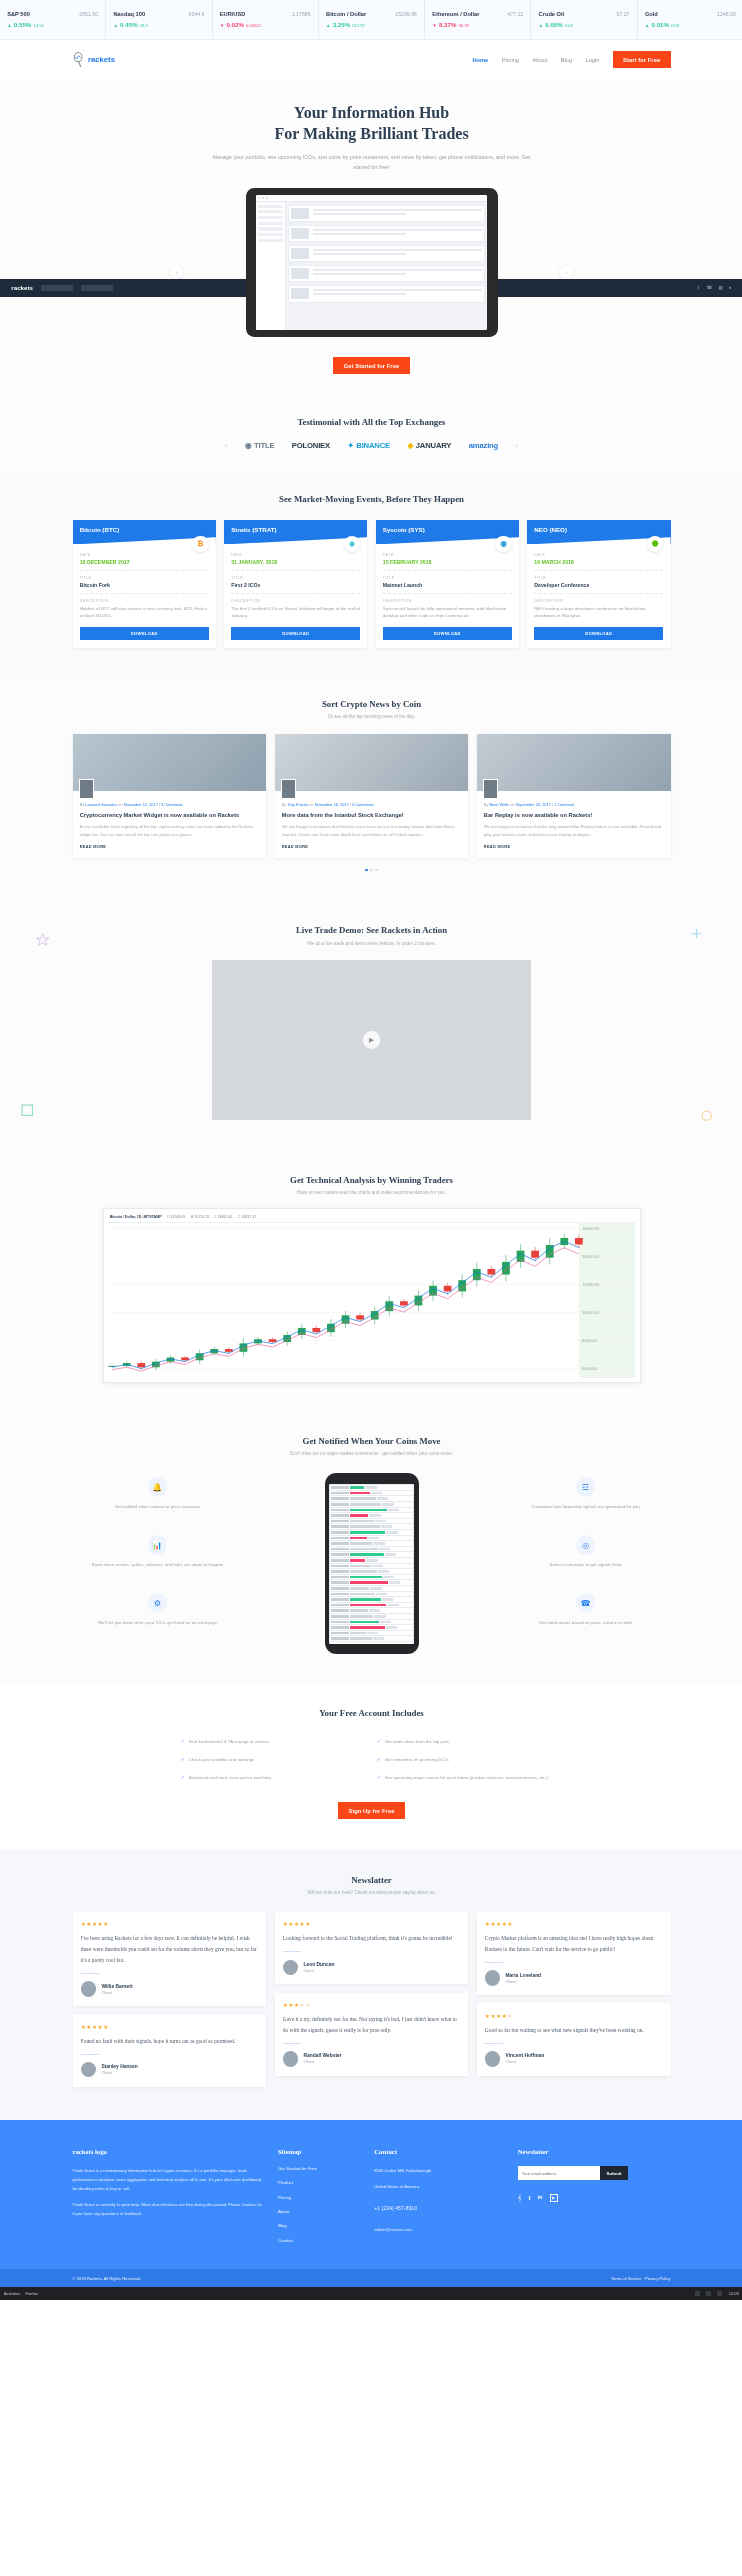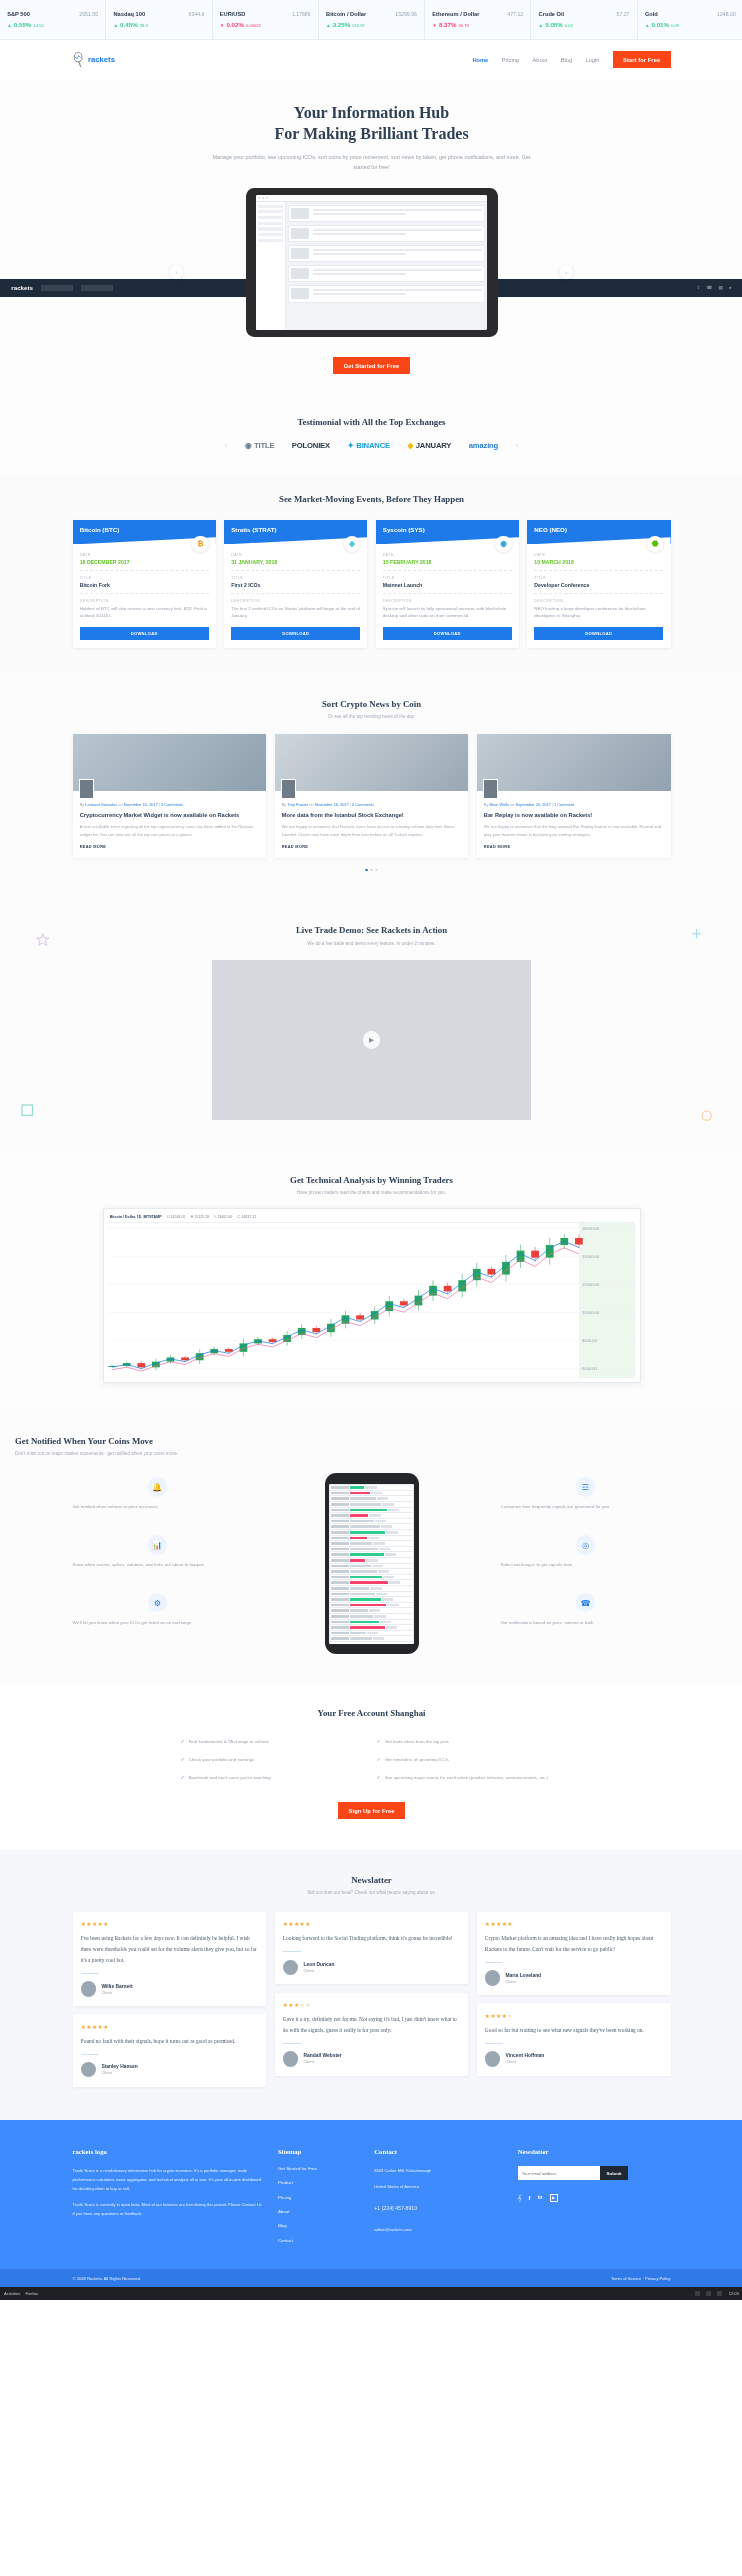--- a/index.html
+++ b/index.html
@@ -157,21 +157,21 @@
   .chart-frame {
     width: 538px; margin: 13.4px auto 0; background: #fff; border: 0.5px solid #e6eaee;
     box-shadow: 0 1px 7.2px rgba(0,0,0,.08); padding: 4.1px; text-align: left;
   }
   .chart-top { font-size: 3.6px; color: #7c868f; display: flex; gap: 5.2px; padding: 1px 2.1px 3.1px; border-bottom: 0.5px solid #eef1f4; }
   .chart-top b { color: #2f4054; }
   .chart-area { position: relative; height: 155px; background: #fff; }
   .chart-svg { width: 100%; height: 100%; display: block; }
 
   
-  .notify { background: #fcfcfd; padding: 24px 15px 30px; text-align: left; }
+  .notify { background: #fcfcfd; padding: 24px 8px 30px; text-align: center; }
   .notify-sub { font-size: 4.6px; color: #a4adb6; margin-top: 5.2px; }
   .notify-row { display: flex; align-items: center; margin-top: 17.5px; gap: 0; }
   .feat-col { width: 170px; }
   .feat { margin-bottom: 24px; }
   .feat-icon {
     width: 19.6px; height: 19.6px; border-radius: 50%; background: #eef4fd; color: #1e7ae8;
     display: flex; align-items: center; justify-content: center; font-size: 8.2px; margin: 0 auto 6.2px;
   }
   .feat-txt { font-size: 4.4px; color: #99a2ab; line-height: 1.8; }
   .phone-col { flex: 1; display: flex; justify-content: center; }
@@ -895,21 +895,21 @@
     <div class="feat">
       <div class="feat-icon">☎</div>
       <div class="feat-txt">Get notifications based on price, volume or both</div>
     </div>
           </div>
       </div>
     </div>
   </div>
 
   <div class="account">
-    <div class="sec-title">Your Free Account Shanghai</div>
+    <div class="sec-title">Your Free Account Includes</div>
     <div class="acc-grid" id="accGrid">
   <div class="acc-item">
     <span class="acc-check">✓</span>
     <span class="acc-txt">Find fundamental &amp; TA change or volume</span>
   </div>
   <div class="acc-item">
     <span class="acc-check">✓</span>
     <span class="acc-txt">Get trade ideas from the top pros</span>
   </div>
   <div class="acc-item">

